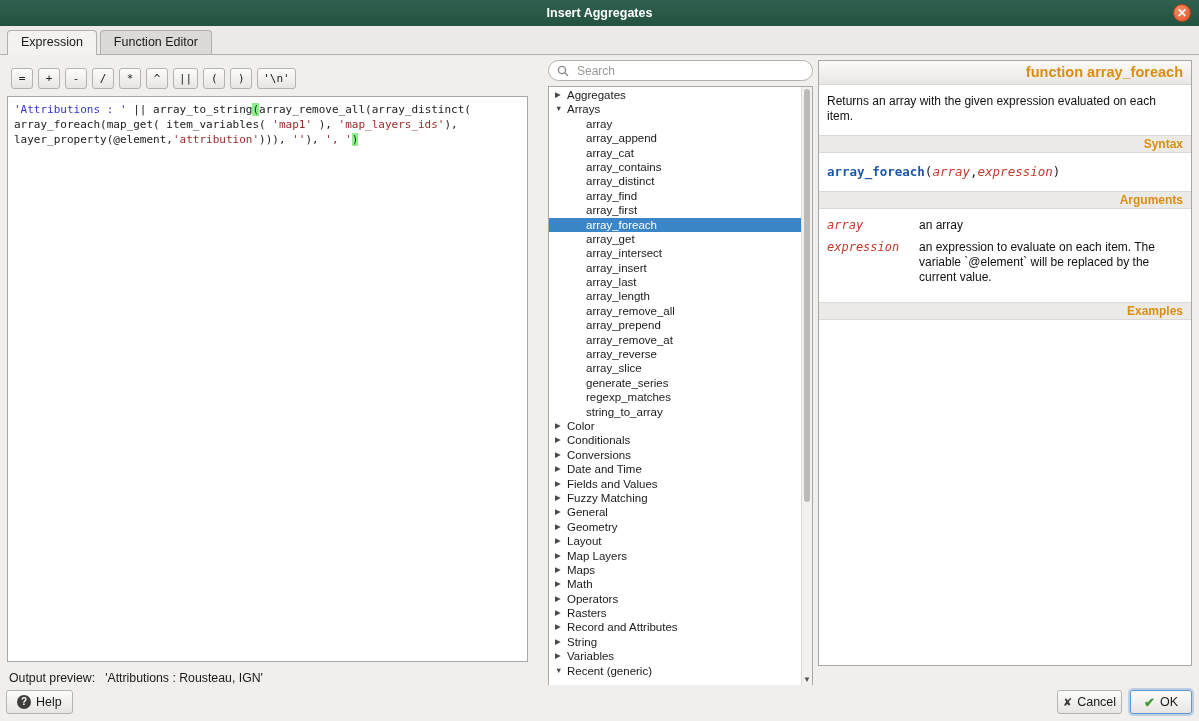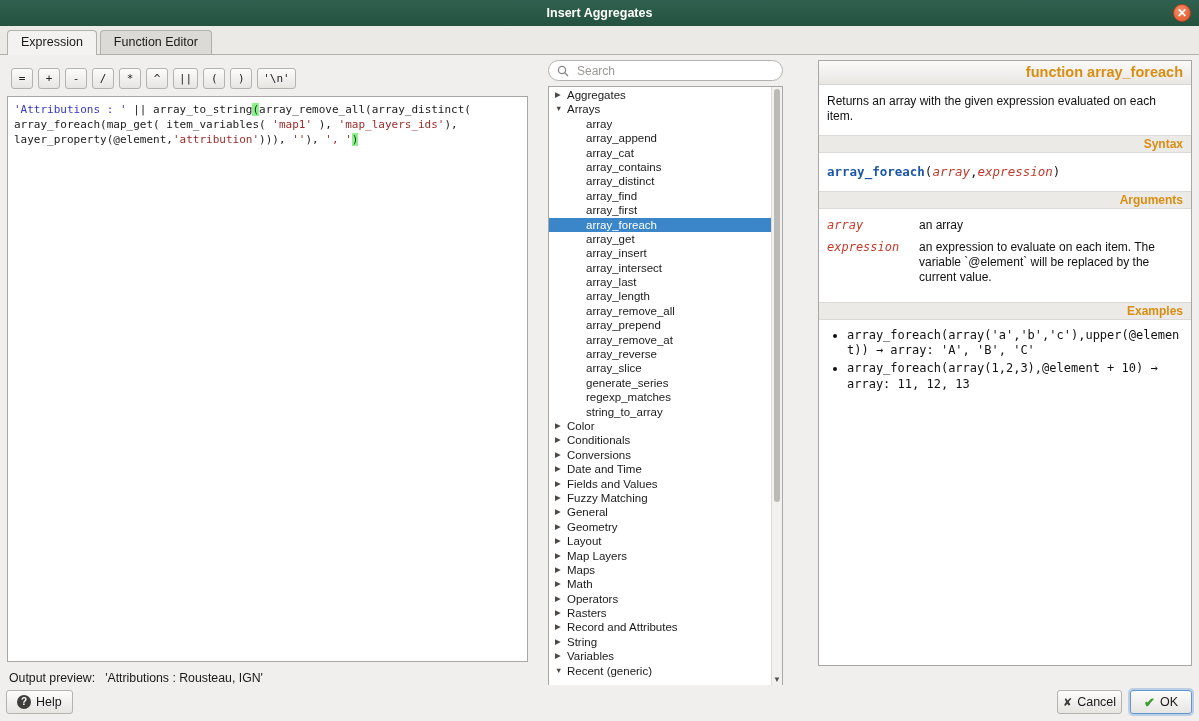--- a/index.html
+++ b/index.html
@@ -47,21 +47,21 @@
     padding:5px 6px; font-family:"DejaVu Sans Mono", monospace; font-size:11px;
     line-height:15px; white-space:pre; overflow:hidden;
   }
   .seg-p  { color:#202020; }
   .seg-s1 { color:#3535c8;text-align:center; }
   .seg-s2 { color:#9c2b2b; }
   .seg-m  { background:#8df08d; color:#103510; }
   .preview-row { margin-top:9px; font-size:12.3px; padding-left:2px; }
   .preview-row .val { margin-left:10px; }
   
-  .middle-panel { position:absolute; top:60px; left:548px; width:235px; bottom:34px; }
+  .middle-panel { position:absolute; top:60px; left:548px; width:265px; bottom:34px; }
   .search-box {
     height:21px; border:1px solid #b3b1ae; border-radius:11px; background:#fff;
     display:flex; align-items:center; padding:0 8px; gap:6px;
   }
   .search-box input {
     border:none; outline:none; flex:1; font-size:12px; background:transparent;
     font-family:"Liberation Sans", sans-serif; color:#444;
   }
   .search-box input::placeholder { color:#9a9893; }
   .tree-wrap {
@@ -217,24 +217,24 @@
         <div class="tree-row child">
           <span>array_first</span>
         </div>
         <div class="tree-row child selected">
           <span>array_foreach</span>
         </div>
         <div class="tree-row child">
           <span>array_get</span>
         </div>
         <div class="tree-row child">
+          <span>array_intersect</span>
+        </div>
+        <div class="tree-row child">
           <span>array_insert</span>
-        </div>
-        <div class="tree-row child">
-          <span>array_intersect</span>
         </div>
         <div class="tree-row child">
           <span>array_last</span>
         </div>
         <div class="tree-row child">
           <span>array_length</span>
         </div>
         <div class="tree-row child">
           <span>array_remove_all</span>
         </div>
@@ -349,24 +349,20 @@
       <div class="arg-row">
         <div class="arg-name">array</div>
         <div class="arg-desc">an array</div>
       </div>
       <div class="arg-row">
         <div class="arg-name">expression</div>
         <div class="arg-desc">an expression to evaluate on each item. The variable `@element` will be replaced by the current value.</div>
       </div>
     </div>
   <div class="help-band">Examples</div>
-  <ul class="examples">
-      <li>array_foreach(array('a','b','c'),upper(@element)) → array: 'A', 'B', 'C'</li>
-      <li>array_foreach(array(1,2,3),@element + 10) → array: 11, 12, 13</li>
-    </ul>
 </div>
 
 <div class="footer">
   <div class="btn btn-help">
     <span class="help-q">?</span>
     <span>Help</span>
   </div>
   <div class="btn btn-cancel">
     <span class="x-icon">✘</span>
     <span>Cancel</span>

